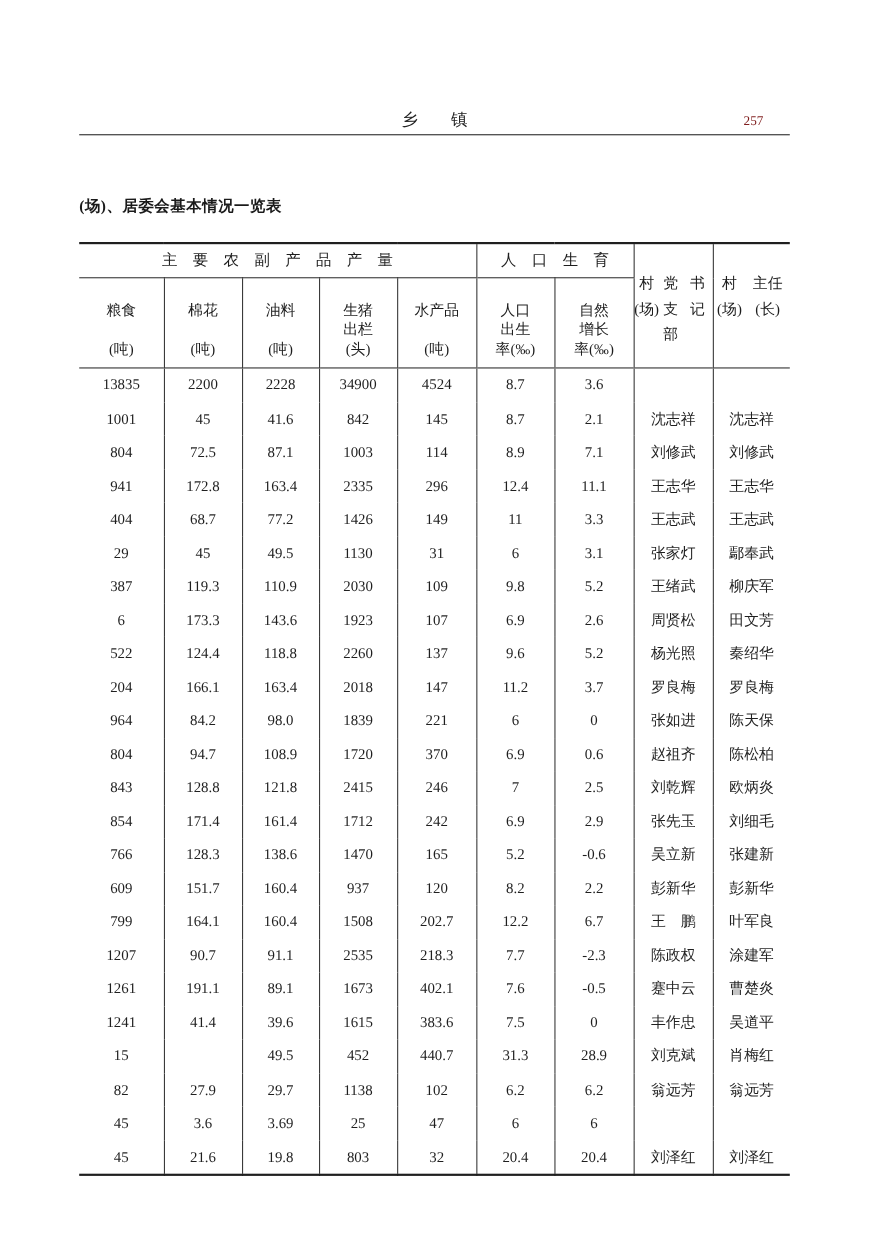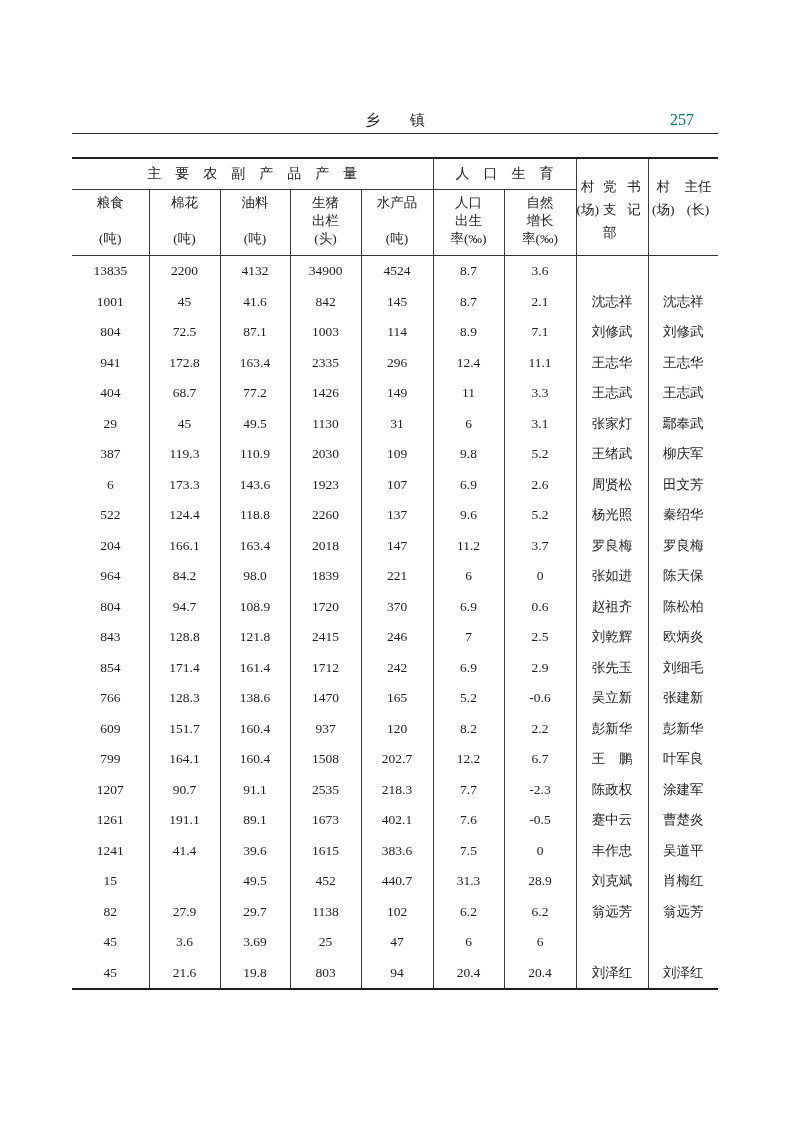--- a/index.html
+++ b/index.html
@@ -5,26 +5,26 @@
   html,body { margin:0; padding:0; background:#e8e8e8; }
   .page {
     position:relative;
     width:793px; height:1122px;
     background:#ffffff;
     font-family:"Liberation Serif","DejaVu Serif",serif;
     color:#1d1d1d;
     margin:0 auto;
     overflow:hidden;
   }
-  .content { position:absolute; left:72px; top:15px; width:646px; }
+  .content { position:absolute; left:72px; top:4px; width:646px; }
 
   
   .running-head { position:relative; padding-top:96px; height:18px; }
   .head-title { text-align:center; font-size:15px; color:#222; }
-  .head-page-num { position:absolute; right:24px; bottom:0; font-size:16px; color:#0f766e; }
+  .head-page-num { position:absolute; right:24px; bottom:0; font-size:12px; color:#7f1d1d; }
   .header-rule { border-bottom:1.6px solid #2c2c2c; margin-top:4px; }
 
   
   .table-title { font-size:14px; font-weight:bold; margin:56px 0 0 0; color:#1a1a1a; letter-spacing:0.5px; }
 
   
   table.data-table {
     border-collapse:collapse; table-layout:fixed;
     width:646px; margin-top:23px;
     border-top:2px solid #1f1f1f;
@@ -36,21 +36,21 @@
   td { border-left:1px solid #3a3a3a; }
   tr > th:first-child, tr > td:first-child { border-left:none; }
   th.no-left { border-left:none;text-align:center; }
 
   .group-th { height:30px; font-size:14px; border-bottom:1px solid #3a3a3a; color:#1d1d1d; }
   .merged-th { border-bottom:none; }
 
   .stack {
     height:65px; box-sizing:border-box;
     display:flex; flex-direction:column; justify-content:space-between;
-    padding:5px 0 8px; font-size:13.5px; line-height:1.15; color:#1d1d1d;
+    padding:5px 0 8px; font-size:13.5px; line-height:1.15; color:#1d1d1d;margin-top:16px;
   }
   .stack-tall {
     height:95px; box-sizing:border-box;
     display:flex; flex-direction:row; justify-content:flex-start;
     padding-top:15px; font-size:13.5px; color:#1d1d1d;
   }
   .stack-tall .hline { line-height:23px; }
   .vspacer { height:24px; }
 
   tbody td { height:30.5px; font-size:13.5px; color:#1f1f1f; }
@@ -60,20 +60,21 @@
 
 <div class="page">
   <div class="content">
 
     <div class="running-head">
       <div class="head-title">乡　　镇</div>
       <div class="head-page-num">257</div>
     </div>
     <div class="header-rule"></div>
 
+    <h2 class="table-title">(场)、居委会基本情况一览表</h2>
 
     <table class="data-table">
       <colgroup>
         <col style="width:77px">
           <col style="width:71px">
           <col style="width:70px">
         <col style="width:71px">
           <col style="width:72px">
           <col style="width:71px">
         <col style="width:72px">
@@ -144,21 +145,21 @@
               <div>增长</div>
               <div>率(‰)</div>
             </div>
           </th>
         </tr>
       </thead>
       <tbody>
           <tr>
             <td>13835</td>
             <td>2200</td>
-            <td>4132</td>
+            <td>2228</td>
             <td>34900</td>
             <td>4524</td>
             <td>8.7</td>
             <td>3.6</td>
             <td></td>
             <td></td>
           </tr>
           <tr>
             <td>1001</td>
             <td>45</td>
@@ -399,21 +400,21 @@
             <td>6</td>
             <td>6</td>
             <td></td>
             <td></td>
           </tr>
           <tr>
             <td>45</td>
             <td>21.6</td>
             <td>19.8</td>
             <td>803</td>
-            <td>94</td>
+            <td>32</td>
             <td>20.4</td>
             <td>20.4</td>
             <td>刘泽红</td>
             <td>刘泽红</td>
           </tr>
         </tbody>
     </table>
 
   </div>
 </div>

